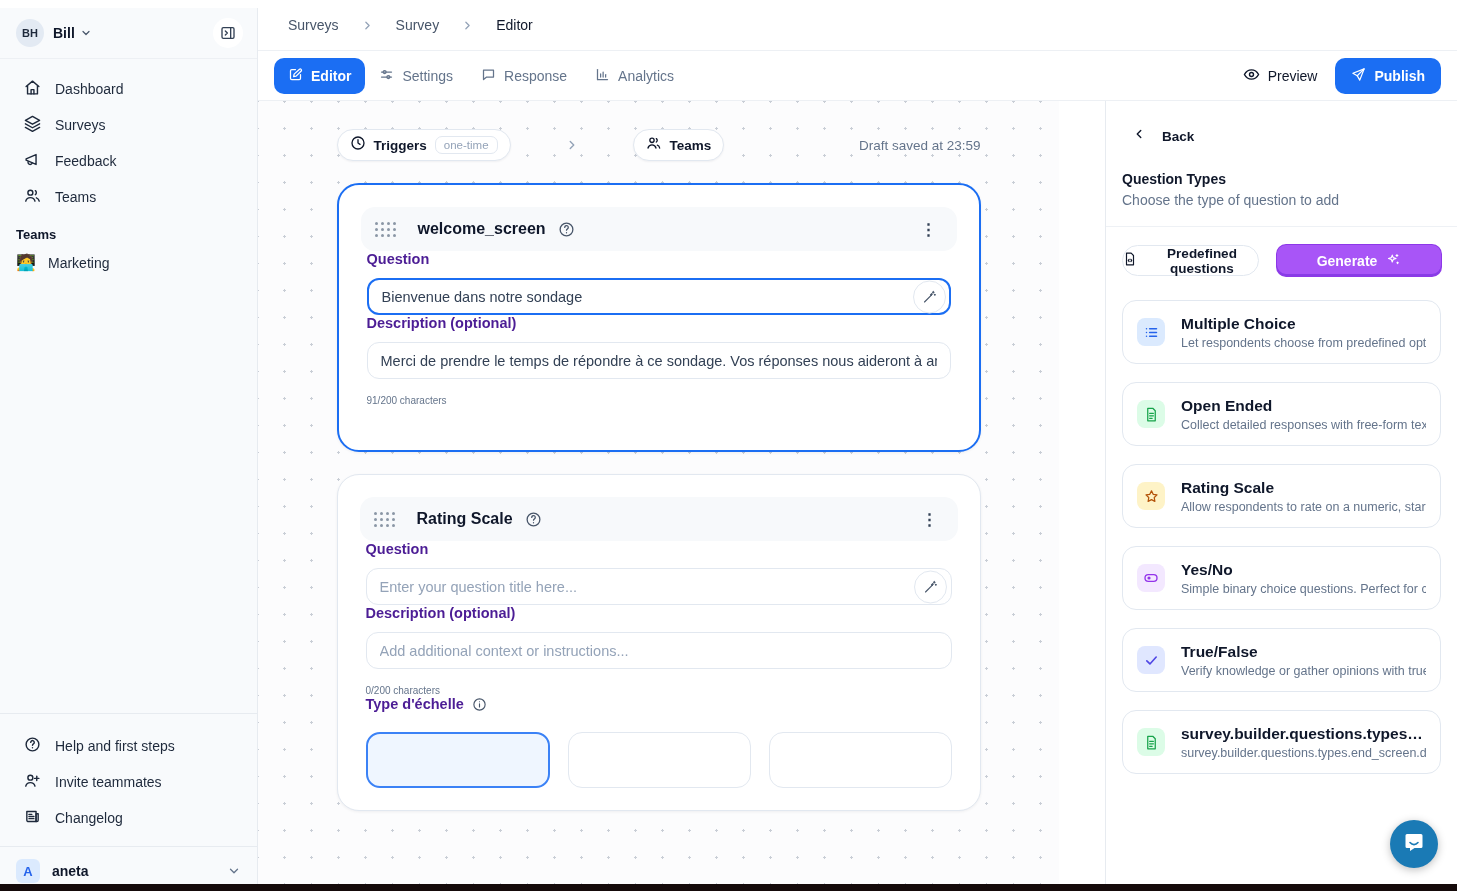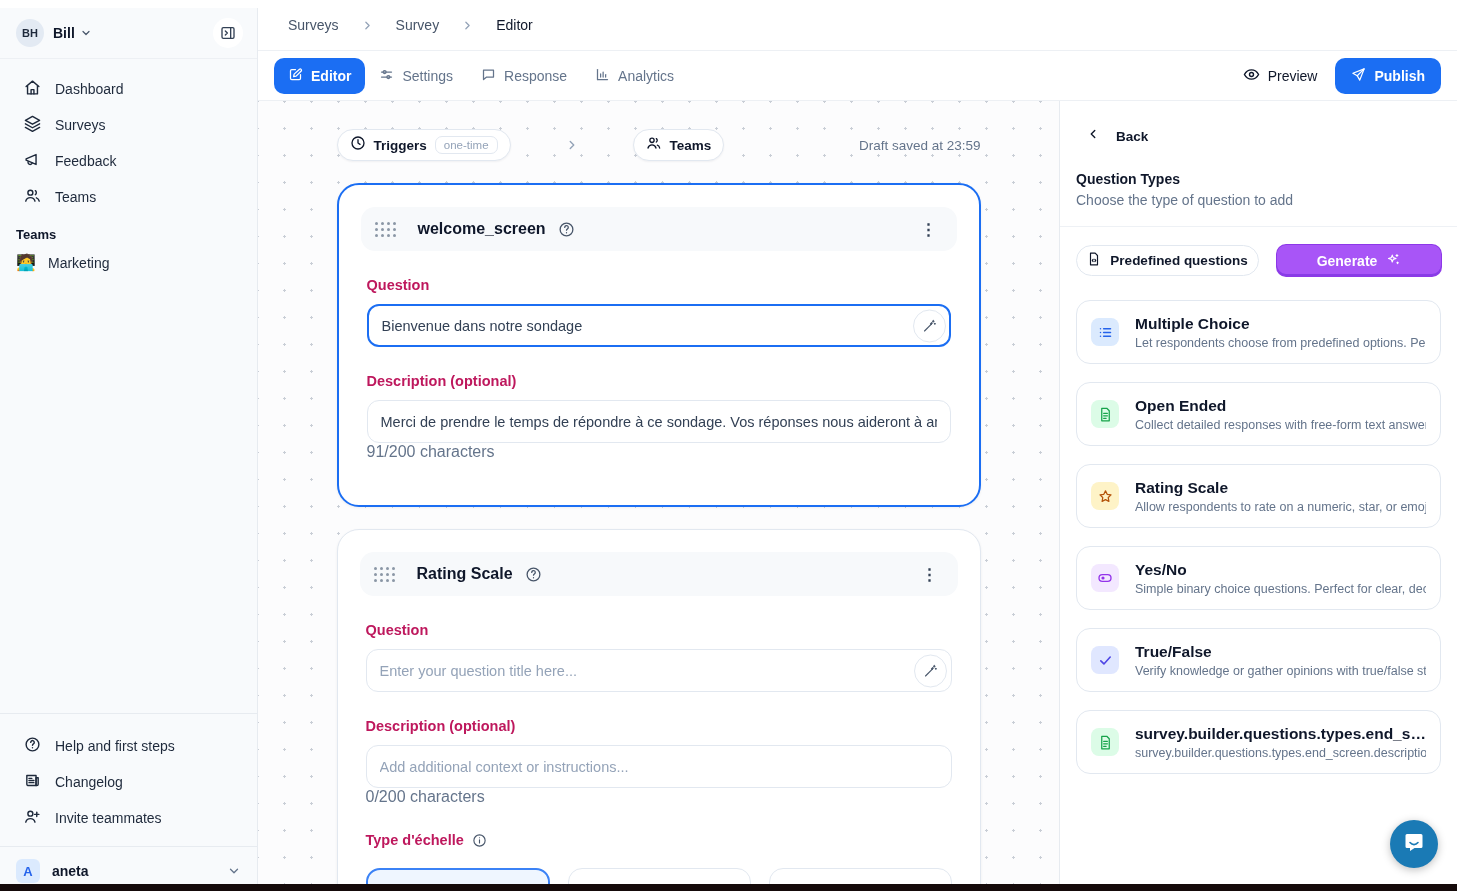--- a/index.html
+++ b/index.html
@@ -53,33 +53,33 @@
   .qcard { background:#fff; border-radius:22px; padding:22px; box-shadow:0 1px 3px rgba(16,24,40,.06); }
   .qcard.selected { border:2.5px solid #1b6ef3; margin-top:22px; }
   .qcard.plain { border:1px solid #e2e8f0; margin-top:22px; }
   .qcard-header { height:44px; background:#f7f9fb; border-radius:14px; display:flex; align-items:center; padding:0 14px; }
   .drag-handle { display:grid; grid-template-columns:repeat(4, 3px); grid-template-rows:repeat(3, 3px); gap:3px; margin-right:22px; cursor:grab; }
   .drag-handle i { width:3px; height:3px; border-radius:50%; background:#8b97a6; }
   .qcard-title { font-size:16px; font-weight:700; color:#0f172a; }
   .qcard-help { margin-left:12px; color:#475569; display:flex; cursor:pointer; }
   .kebab { margin-left:auto; color:#334155; font-size:16px; font-weight:700; letter-spacing:0; cursor:pointer; padding:2px 6px; }
   .qcard-body { padding:0 6px; }
-  .field-label { margin-top:26px; font-size:14.5px; font-weight:600; color:#be185d; display:flex; align-items:center; gap:8px; }
+  .field-label { font-size:14.5px; font-weight:600; color:#4c1d95; display:flex; align-items:center; gap:8px; }
   .input-wrap { position:relative; margin-top:11px; }
-  .text-input { width:100%; height:43px; border:1px solid #e2e8f0; border-radius:12px; background:#fff; padding:0 52px 0 13px; font-size:14.5px; color:#334155; font-family:"Liberation Sans", sans-serif; outline:none; white-space:nowrap; overflow:hidden; }
+  .text-input { width:100%; height:37px; border:1px solid #e2e8f0; border-radius:12px; background:#fff; padding:0 52px 0 13px; font-size:14.5px; color:#334155; font-family:"Liberation Sans", sans-serif; outline:none; white-space:nowrap; overflow:hidden; }
   .text-input.focused { border:2px solid #1b6ef3; }
   .text-input::placeholder { color:#94a3b8; }
   .wand-btn { position:absolute; right:5px; top:50%; transform:translateY(-50%); width:33px; height:33px; border-radius:50%; background:#fff; border:1px solid #e2e8f0; display:flex; align-items:center; justify-content:center; color:#475569; cursor:pointer; }
-  .char-count { margin-top:0; font-size:16px; color:#64748b; }
+  .char-count { margin-top:16px; font-size:10px; color:#64748b; }
   .scale-row { margin-top:20px; display:flex; gap:18px; }
   .scale-card { flex:1; height:56px; border-radius:14px; display:flex; align-items:center; padding:0 14px; background:#fff; border:1px solid #e2e8f0; cursor:pointer; }
   .scale-card.selected { background:#eff6ff; border:2px solid #3b82f6; }
 
   
-  .rpanel { position:absolute; right:0; top:101px; width:398px; bottom:0; background:#fff; border-left:1px solid #e7ebf0; overflow:hidden; }
+  .rpanel { position:absolute; right:0; top:101px; width:352px; bottom:0; background:#fff; border-left:1px solid #e7ebf0; overflow:hidden; }
   .rp-back { display:flex; align-items:center; gap:16px; padding:26px 0 0 26px; cursor:pointer; color:#0f172a; }
   .rp-back-label { font-size:13.5px; font-weight:700; }
   .rp-title { padding:26px 16px 0 16px; font-size:14px; font-weight:700; color:#0f172a; }
   .rp-subtitle { padding:5px 16px 0 16px; font-size:14px; color:#64748b; }
   .rp-divider { margin-top:18px; border-top:1px solid #eef1f5; }
   .rp-actions { display:flex; gap:18px; padding:18px 16px 0 16px; }
   .predef-btn { flex:1; display:flex; align-items:center; justify-content:center; gap:9px; height:31px; background:#fff; border:1px solid #e2e8f0; border-radius:999px; font-size:13.5px; font-weight:600; color:#0f172a; cursor:pointer; }
   .generate-btn { width:164px; display:flex; align-items:center; justify-content:center; gap:9px; height:31px; background:#a855f7; border:none; border-radius:9px; font-size:14px; font-weight:700; color:#fff; box-shadow:inset 0 -2px 0 rgba(109,40,217,.55), 0 0 0 1px #8d38e8; cursor:pointer; }
   .qtype-list { padding:24px 16px 0 16px; display:flex; flex-direction:column; gap:18px; }
   .qtype-card { display:flex; align-items:center; gap:16px; height:64px; border:1px solid #e2e8f0; border-radius:14px; padding:0 14px; background:#fff; cursor:pointer; }
@@ -160,36 +160,36 @@
       <div class="sb-item">
         <span><svg width="17" height="17" viewBox="0 0 24 24" fill="none" stroke="currentColor" stroke-width="2" stroke-linecap="round" stroke-linejoin="round">
               <circle cx="12" cy="12" r="9"></circle>
               <path d="M9.5 9a2.5 2.5 0 114 2c-.8.6-1.5 1-1.5 2"></path>
               <line x1="12" y1="16.5" x2="12" y2="16.6"></line>
             </svg></span>
         <span>Help and first steps</span>
       </div>
       <div class="sb-item">
         <span><svg width="17" height="17" viewBox="0 0 24 24" fill="none" stroke="currentColor" stroke-width="2" stroke-linecap="round" stroke-linejoin="round">
+              <circle cx="9" cy="8" r="3.5"></circle>
+              <path d="M2.5 20c.8-3.2 3.4-5 6.5-5s5.7 1.8 6.5 5"></path>
+              <line x1="18" y1="6" x2="18" y2="12"></line>
+              <line x1="15" y1="9" x2="21" y2="9"></line>
+            </svg></span>
+        <span>Invite teammates</span>
+      </div>
+      <div class="sb-item">
+        <span><svg width="17" height="17" viewBox="0 0 24 24" fill="none" stroke="currentColor" stroke-width="2" stroke-linecap="round" stroke-linejoin="round">
               <path d="M4 5h13v14H5a1.8 1.8 0 01-1-1.8z"></path>
               <path d="M17 8h3v9.2A1.8 1.8 0 0118.2 19H17z"></path>
               <line x1="7" y1="9" x2="11" y2="9"></line>
               <line x1="7" y1="12" x2="14" y2="12"></line>
               <line x1="7" y1="15" x2="14" y2="15"></line>
             </svg></span>
         <span>Changelog</span>
-      </div>
-      <div class="sb-item">
-        <span><svg width="17" height="17" viewBox="0 0 24 24" fill="none" stroke="currentColor" stroke-width="2" stroke-linecap="round" stroke-linejoin="round">
-              <circle cx="9" cy="8" r="3.5"></circle>
-              <path d="M2.5 20c.8-3.2 3.4-5 6.5-5s5.7 1.8 6.5 5"></path>
-              <line x1="18" y1="6" x2="18" y2="12"></line>
-              <line x1="15" y1="9" x2="21" y2="9"></line>
-            </svg></span>
-        <span>Invite teammates</span>
       </div>
     </div>
     <div class="sb-account">
       <span class="avatar-a">A</span>
       <span class="sb-account-name">aneta</span>
       <span class="sb-account-chev">
         <svg width="14" height="14" viewBox="0 0 24 24" fill="none" stroke="currentColor" stroke-width="2.2" stroke-linecap="round" stroke-linejoin="round">
             <path d="M6 9l6 6 6-6"></path>
           </svg>
       </span>

